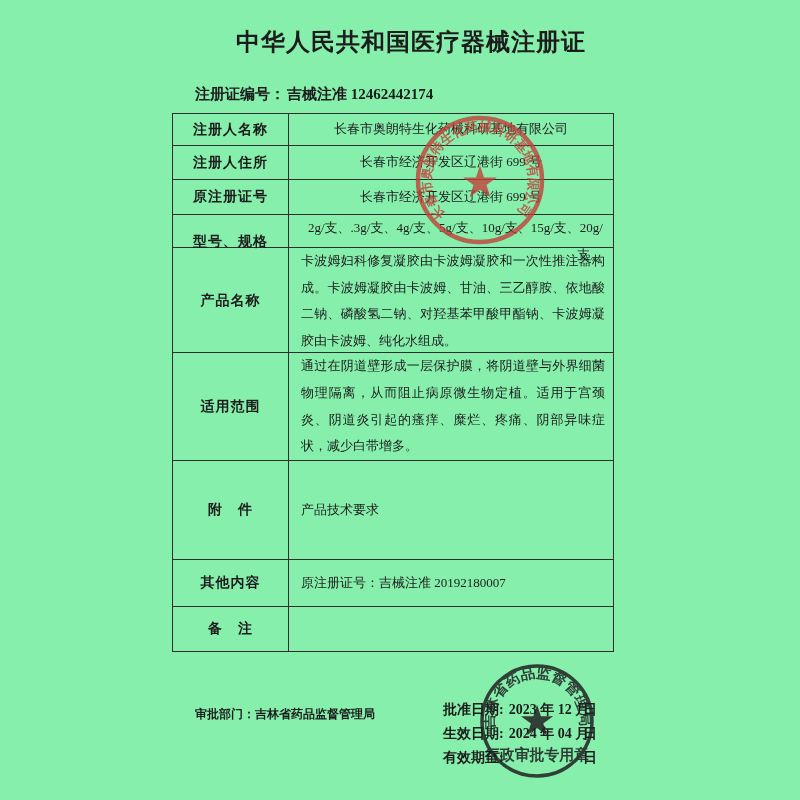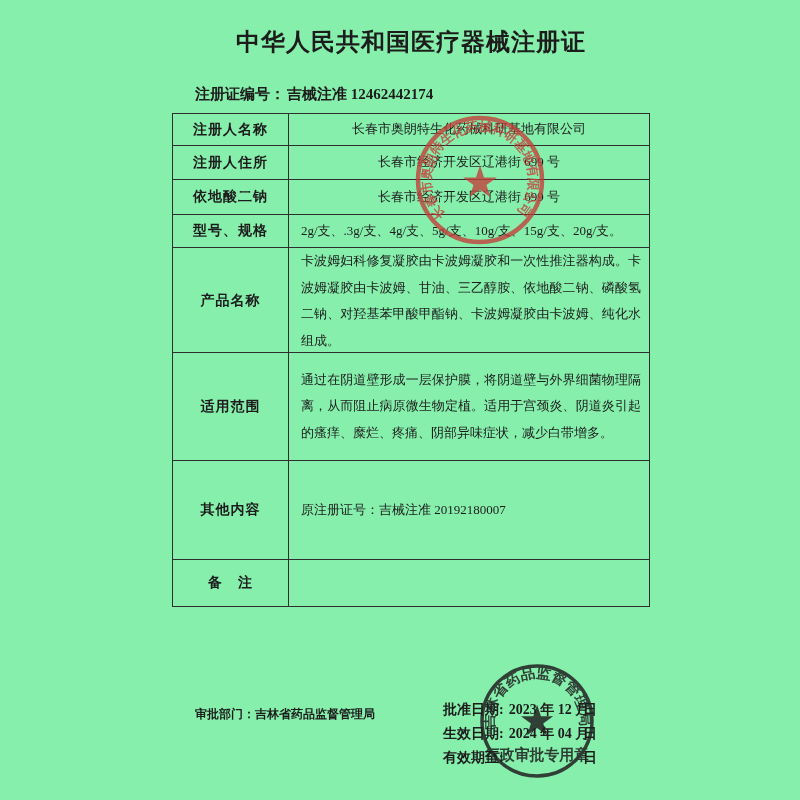--- a/index.html
+++ b/index.html
@@ -4,21 +4,21 @@
 <style>
   html,body{margin:0;padding:0;background:#ffffff;}
   body{font-family:"Liberation Serif","DejaVu Serif",serif;color:#1c1c1c;}
   .page{position:relative;width:800px;height:800px;background:#86efac;overflow:hidden;}
 
   .title{position:absolute;left:172px;top:26px;width:478px;text-align:center;
          font-size:24px;font-weight:700;letter-spacing:1px;white-space:nowrap;}
   .regline{position:absolute;left:195px;top:85px;font-size:15px;font-weight:700;white-space:nowrap;}
   .regline .lbl{margin-right:2px;text-align:right;}
 
-  .ctable{position:absolute;left:172px;top:113px;width:478px;border:1px solid #2e2e2e;
+  .ctable{position:absolute;left:172px;top:113px;width:442px;border:1px solid #2e2e2e;
           box-sizing:border-box;background:transparent;}
   .trow{display:grid;grid-template-columns:116px 1fr;box-sizing:border-box;}
   .trow + .trow{border-top:1px solid #2e2e2e;}
   .trow:nth-child(1){height:31px;}
   .trow:nth-child(2){height:34px;}
   .trow:nth-child(3){height:35px;}
   .trow:nth-child(4){height:33px;}
   .trow:nth-child(5){height:105px;}
   .trow:nth-child(6){height:108px;}
   .trow:nth-child(7){height:99px;}
@@ -57,34 +57,38 @@
   <div class="ctable">
     <div class="trow">
       <div class="tlabel">注册人名称</div>
       <div class="tvalue center">长春市奥朗特生化药械科研基地有限公司</div>
     </div>
     <div class="trow">
       <div class="tlabel">注册人住所</div>
       <div class="tvalue center">长春市经济开发区辽港街 699 号</div>
     </div>
     <div class="trow">
-      <div class="tlabel">依地酸二钠</div>
+      <div class="tlabel">原注册证号</div>
       <div class="tvalue center">长春市经济开发区辽港街 699 号</div>
     </div>
     <div class="trow">
       <div class="tlabel">型号、规格</div>
       <div class="tvalue left">2g/支、.3g/支、4g/支、5g/支、10g/支、15g/支、20g/支。</div>
     </div>
     <div class="trow">
       <div class="tlabel">产品名称</div>
       <div class="tvalue para">卡波姆妇科修复凝胶由卡波姆凝胶和一次性推注器构成。卡波姆凝胶由卡波姆、甘油、三乙醇胺、依地酸二钠、磷酸氢二钠、对羟基苯甲酸甲酯钠、卡波姆凝胶由卡波姆、纯化水组成。</div>
     </div>
     <div class="trow">
       <div class="tlabel">适用范围</div>
       <div class="tvalue para">通过在阴道壁形成一层保护膜，将阴道壁与外界细菌物理隔离，从而阻止病原微生物定植。适用于宫颈炎、阴道炎引起的瘙痒、糜烂、疼痛、阴部异味症状，减少白带增多。</div>
+    </div>
+    <div class="trow">
+      <div class="tlabel">附　件</div>
+      <div class="tvalue left">产品技术要求</div>
     </div>
     <div class="trow">
       <div class="tlabel">其他内容</div>
       <div class="tvalue left">原注册证号：吉械注准 20192180007</div>
     </div>
     <div class="trow">
       <div class="tlabel">备　注</div>
       <div class="tvalue left"></div>
     </div>
   </div>

